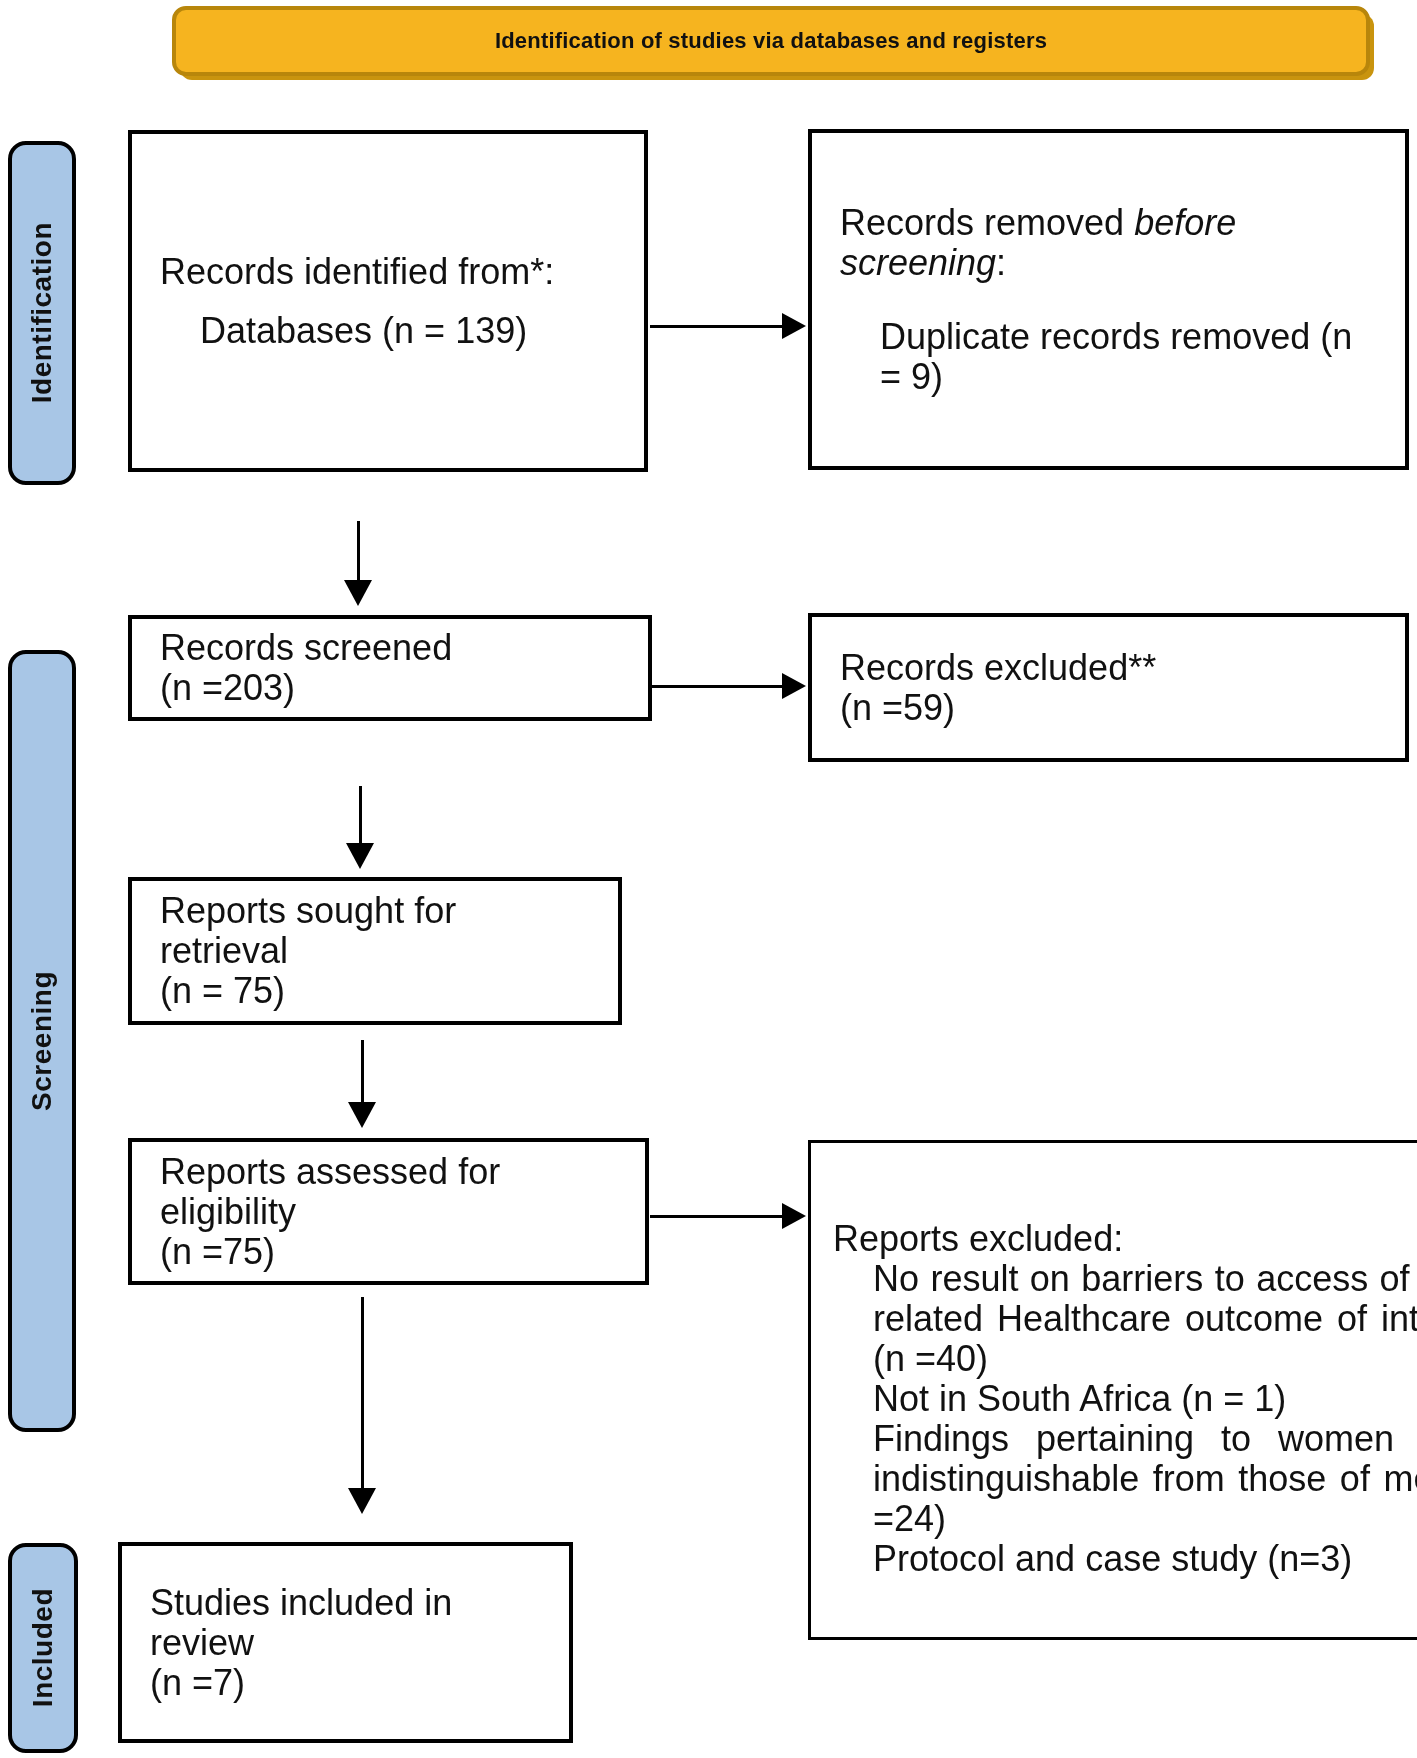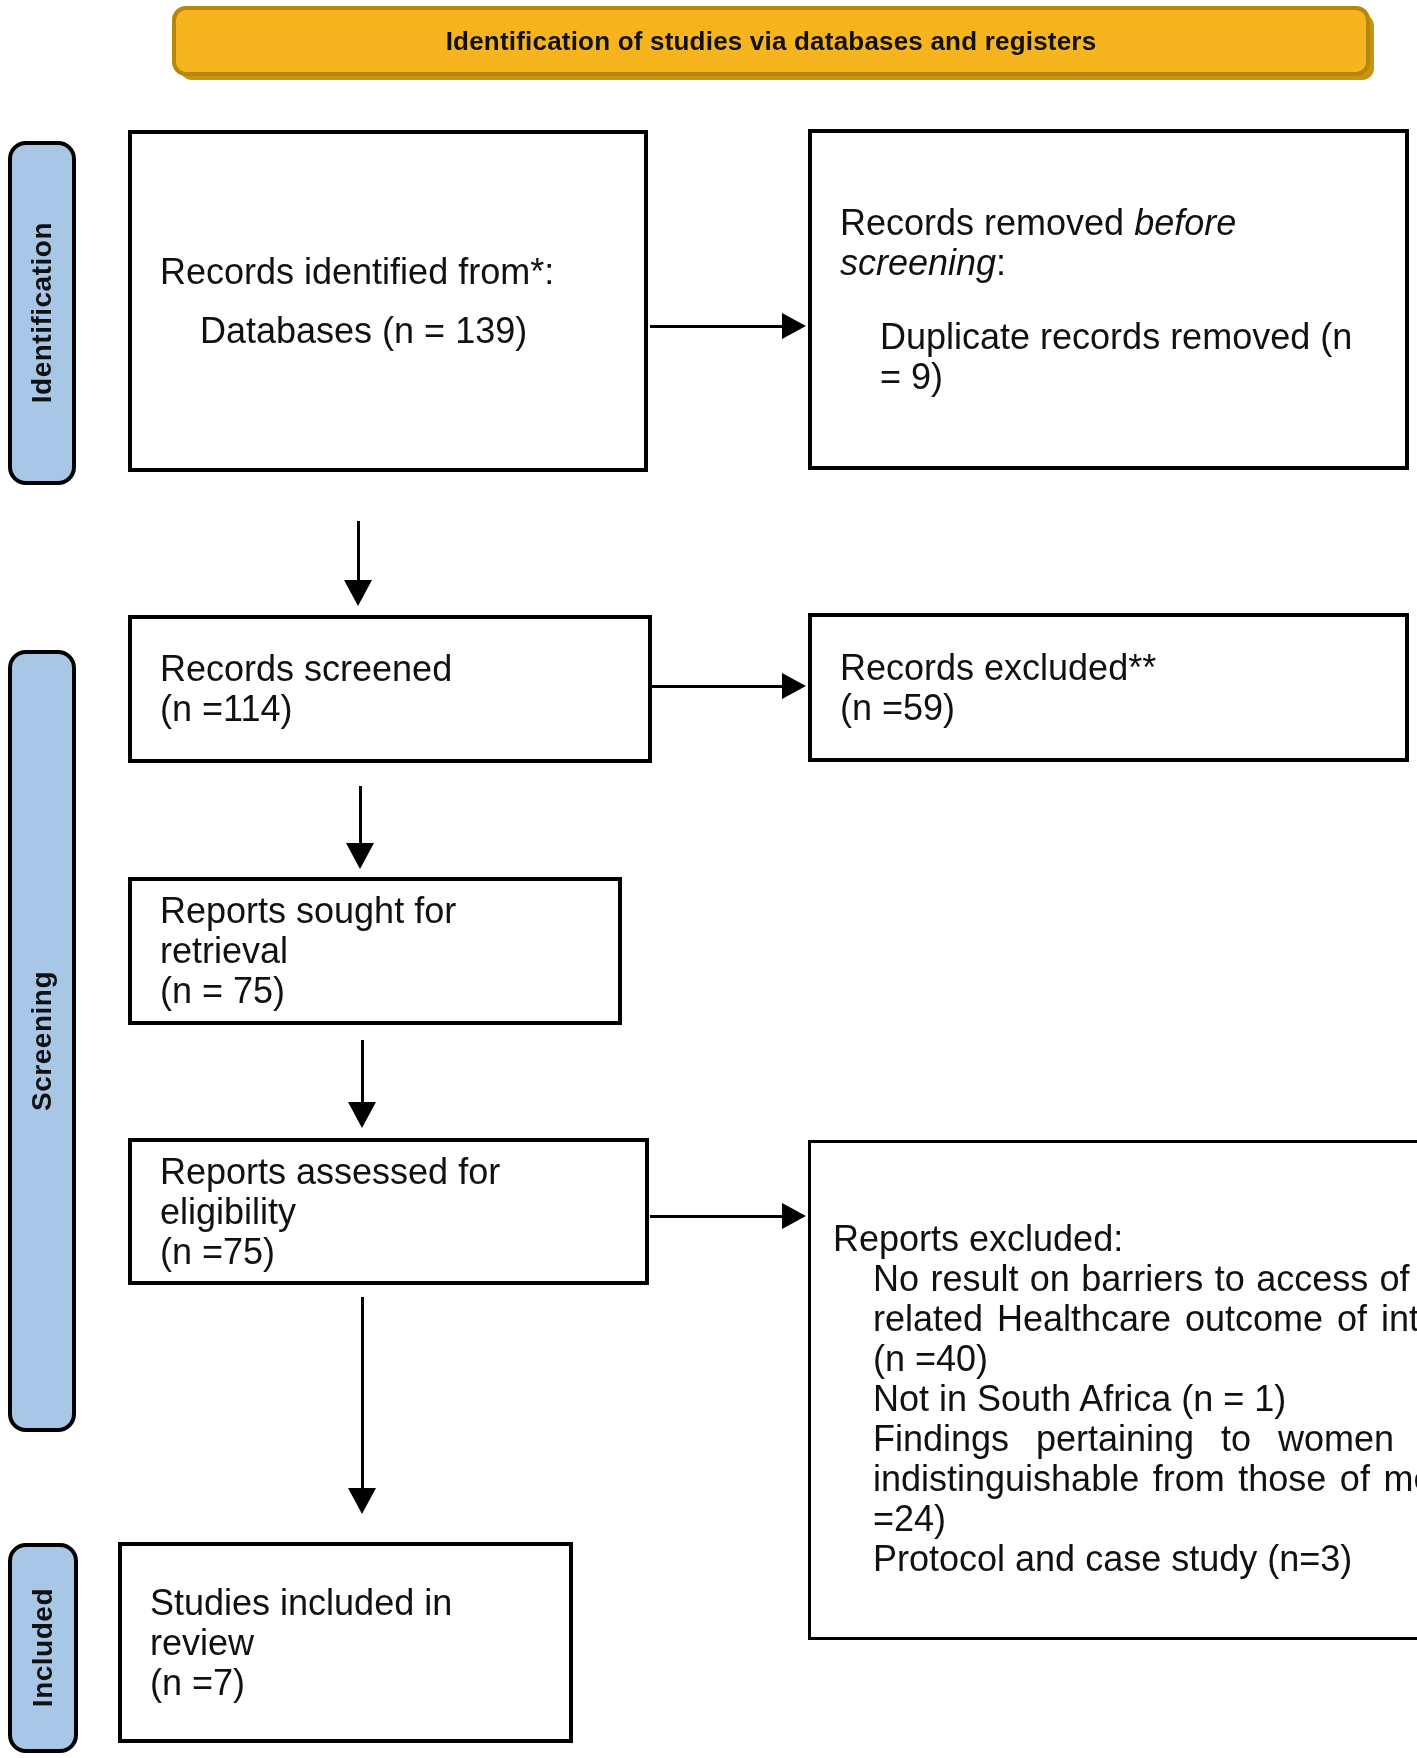--- a/index.html
+++ b/index.html
@@ -9,21 +9,21 @@
   }
   
   .banner{
     position:absolute;left:172px;top:6px;width:1198px;height:70px;
     background:var(--banner-bg,#F6B41F);
     border:4px solid var(--banner-border,#B8860B);
     border-radius:14px;box-sizing:border-box;
     box-shadow:6px 6px 0 -2px var(--banner-shadow,#C9940E);
     display:flex;align-items:center;justify-content:center;
   }
-  .banner-title{font-size:26px;font-weight:bold;letter-spacing:.2px;}
+  .banner-title{font-size:22px;font-weight:bold;letter-spacing:.2px;}
   
   .sidebar{
     position:absolute;background:var(--sidebar-bg,#A8C6E6);
     border:4px solid #000;border-radius:18px;box-sizing:border-box;
     display:flex;align-items:center;justify-content:center;
   }
   .sidebar .vtext{
     writing-mode:vertical-rl;transform:rotate(180deg);
     font-weight:bold;font-size:28px;letter-spacing:.5px;white-space:nowrap;
   }
@@ -33,21 +33,21 @@
   
   .fbox{
     position:absolute;background:#fff;border:4px solid #000;box-sizing:border-box;
     font-size:36px;line-height:40px;
     display:flex;flex-direction:column;justify-content:center;
     padding:18px 24px 18px 28px;
   }
   .indent{padding-left:40px;margin-top:19px;}
   #box-identified{left:128px;top:130px;width:520px;height:342px;}
   #box-removed{left:808px;top:129px;width:601px;height:341px;gap:15px;}
-  #box-screened{left:128px;top:615px;width:524px;height:148px;}
+  #box-screened{left:128px;top:615px;width:524px;height:106px;}
   #box-excluded{left:808px;top:613px;width:601px;height:149px;}
   #box-sought{left:128px;top:877px;width:494px;height:148px;}
   #box-assessed{left:128px;top:1138px;width:521px;height:147px;}
   #box-reports-excluded{
     left:808px;top:1140px;width:716px;height:500px;border-width:3px;
     justify-content:flex-start;padding:76px 22px 18px 22px;
   }
   #box-reports-excluded .excl-item{padding-left:40px;text-align:justify;}
   #box-included{left:118px;top:1542px;width:455px;height:201px;}
   
@@ -83,21 +83,21 @@
     <div>Records identified from*:</div>
     <div class="indent">Databases (n = 139)</div>
   </div>
   <div class="fbox" id="box-removed">
     <div><span>Records removed </span><i>before screening</i><span>:</span></div>
     <div class="indent">Duplicate records removed (n = 9)</div>
   </div>
 
   <div class="fbox" id="box-screened">
     <div>Records screened</div>
-    <div>(n =114)</div>
+    <div>(n =203)</div>
   </div>
   <div class="fbox" id="box-excluded">
     <div>Records excluded**</div>
     <div>(n =59)</div>
   </div>
 
   <div class="fbox" id="box-sought">
     <div>Reports sought for retrieval</div>
     <div>(n = 75)</div>
   </div>

